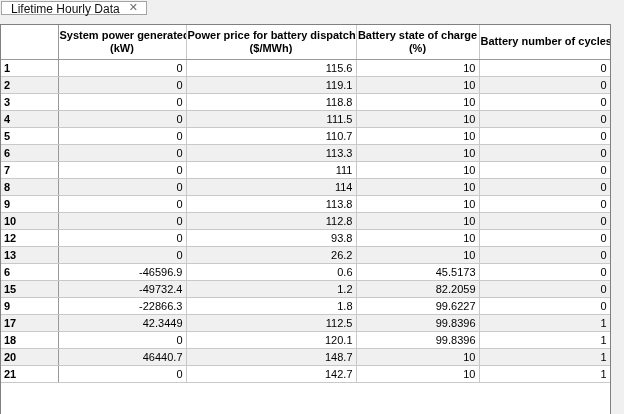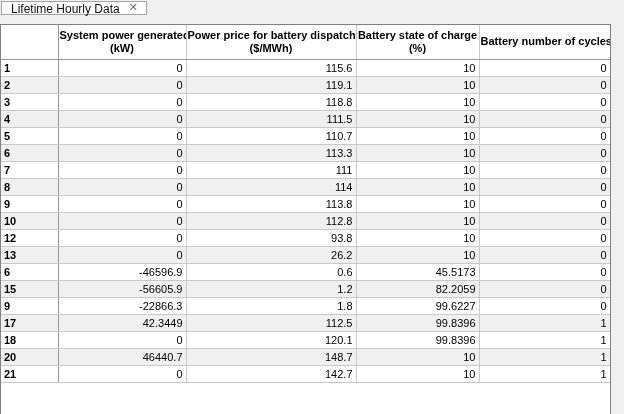--- a/index.html
+++ b/index.html
@@ -209,21 +209,21 @@
           </tr>
           <tr>
             <th>6</th>
             <td>-46596.9</td>
             <td>0.6</td>
             <td>45.5173</td>
             <td>0</td>
           </tr>
           <tr>
             <th>15</th>
-            <td>-56605.9</td>
+            <td>-49732.4</td>
             <td>1.2</td>
             <td>82.2059</td>
             <td>0</td>
           </tr>
           <tr>
             <th>9</th>
             <td>-22866.3</td>
             <td>1.8</td>
             <td>99.6227</td>
             <td>0</td>

